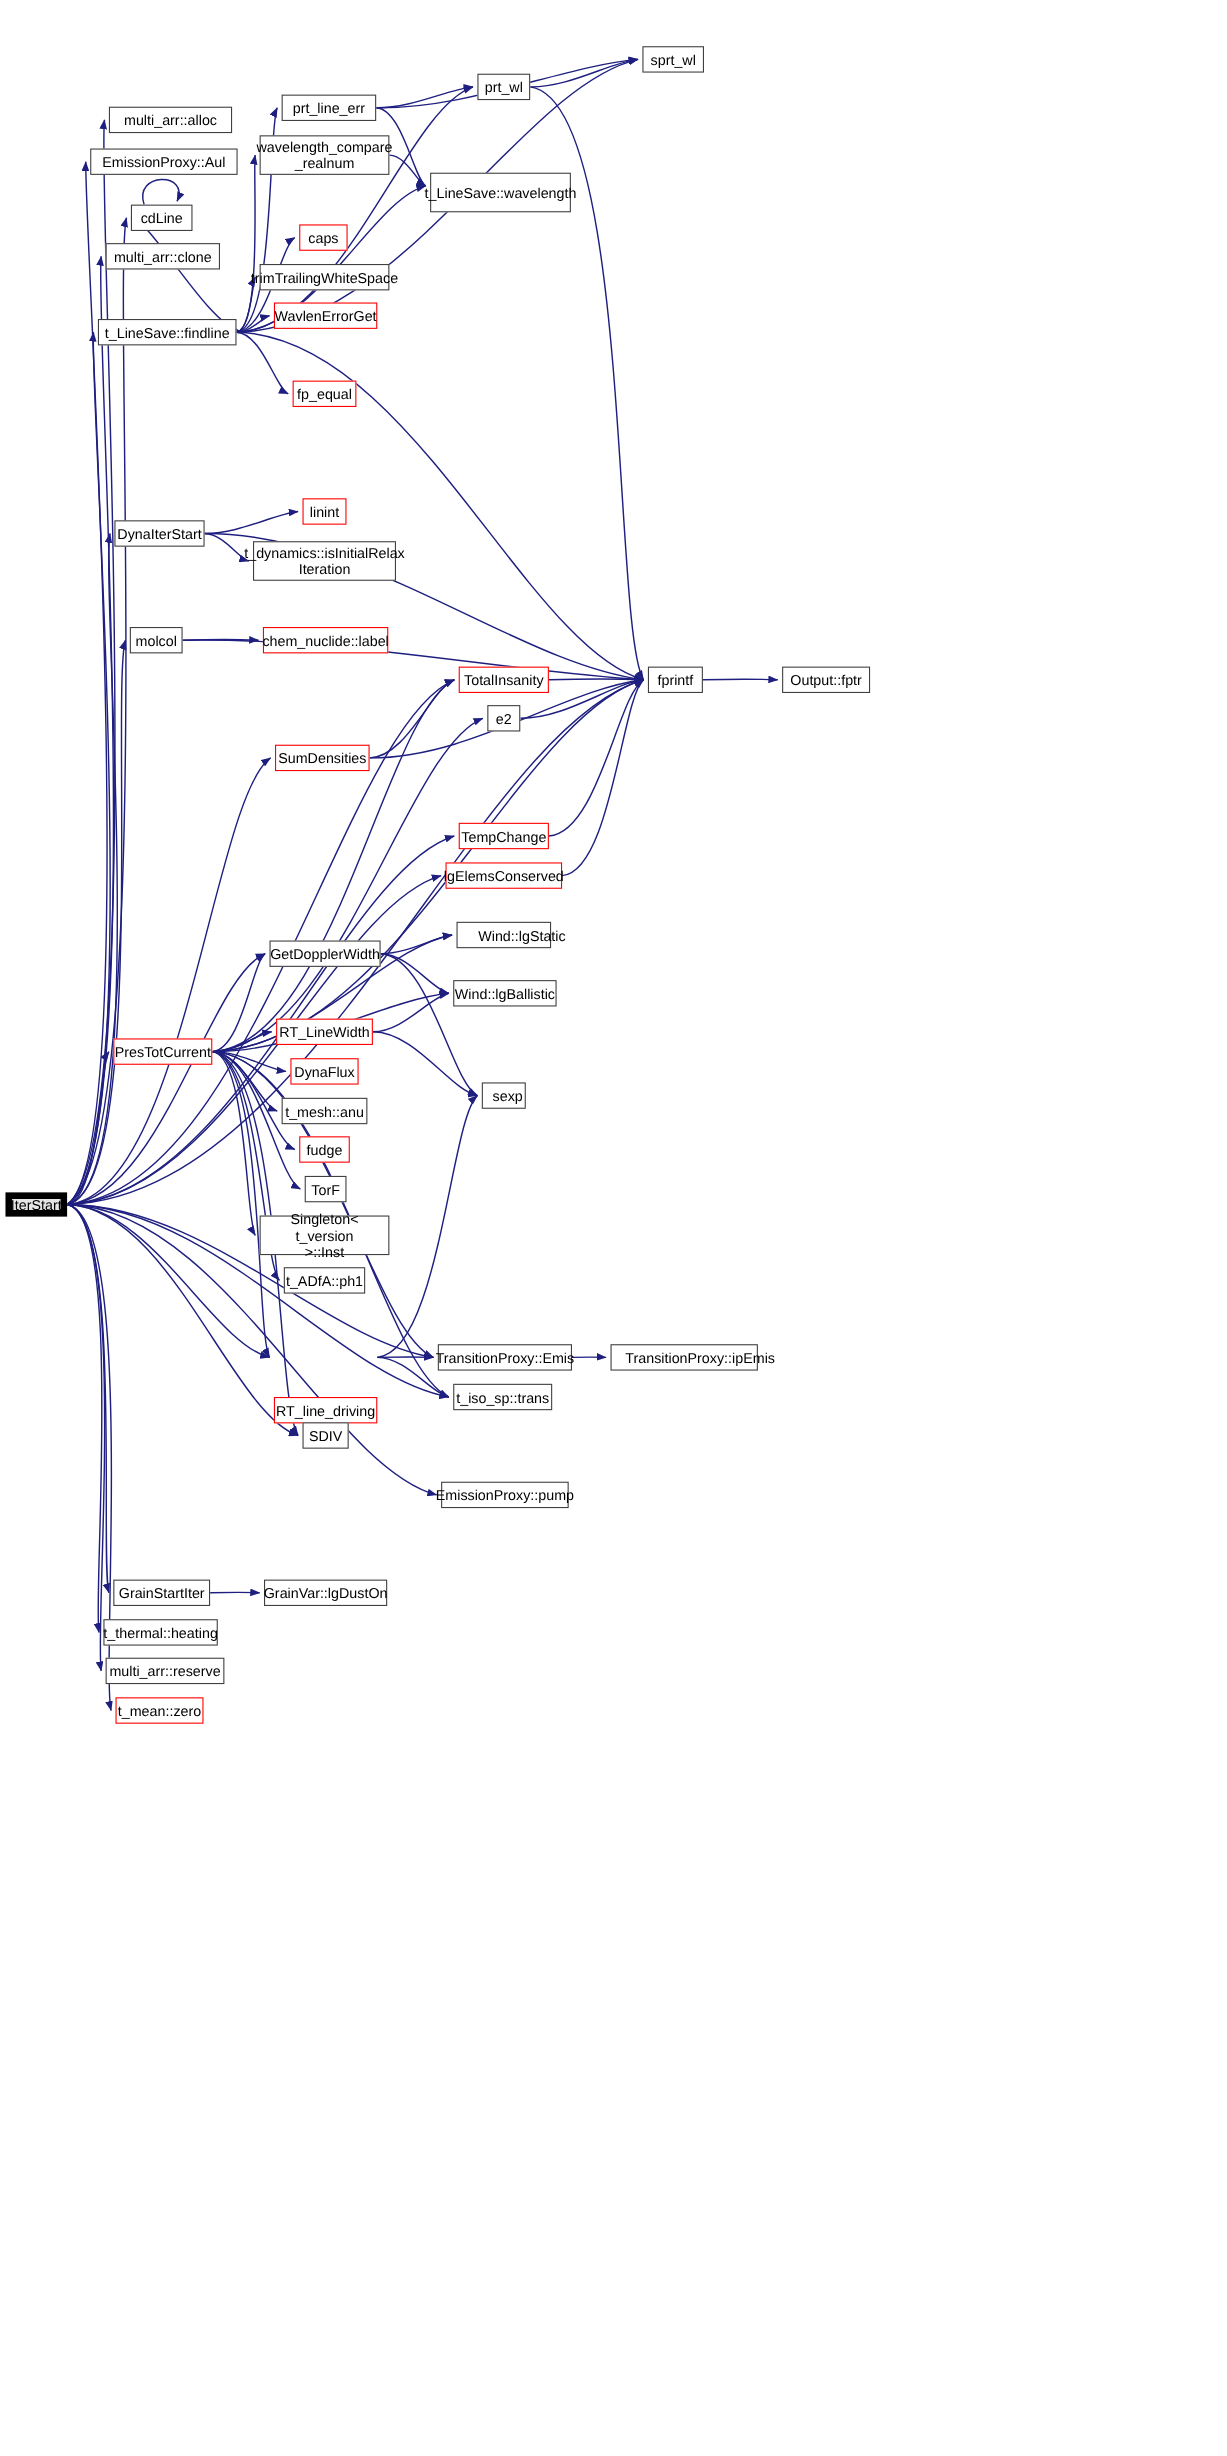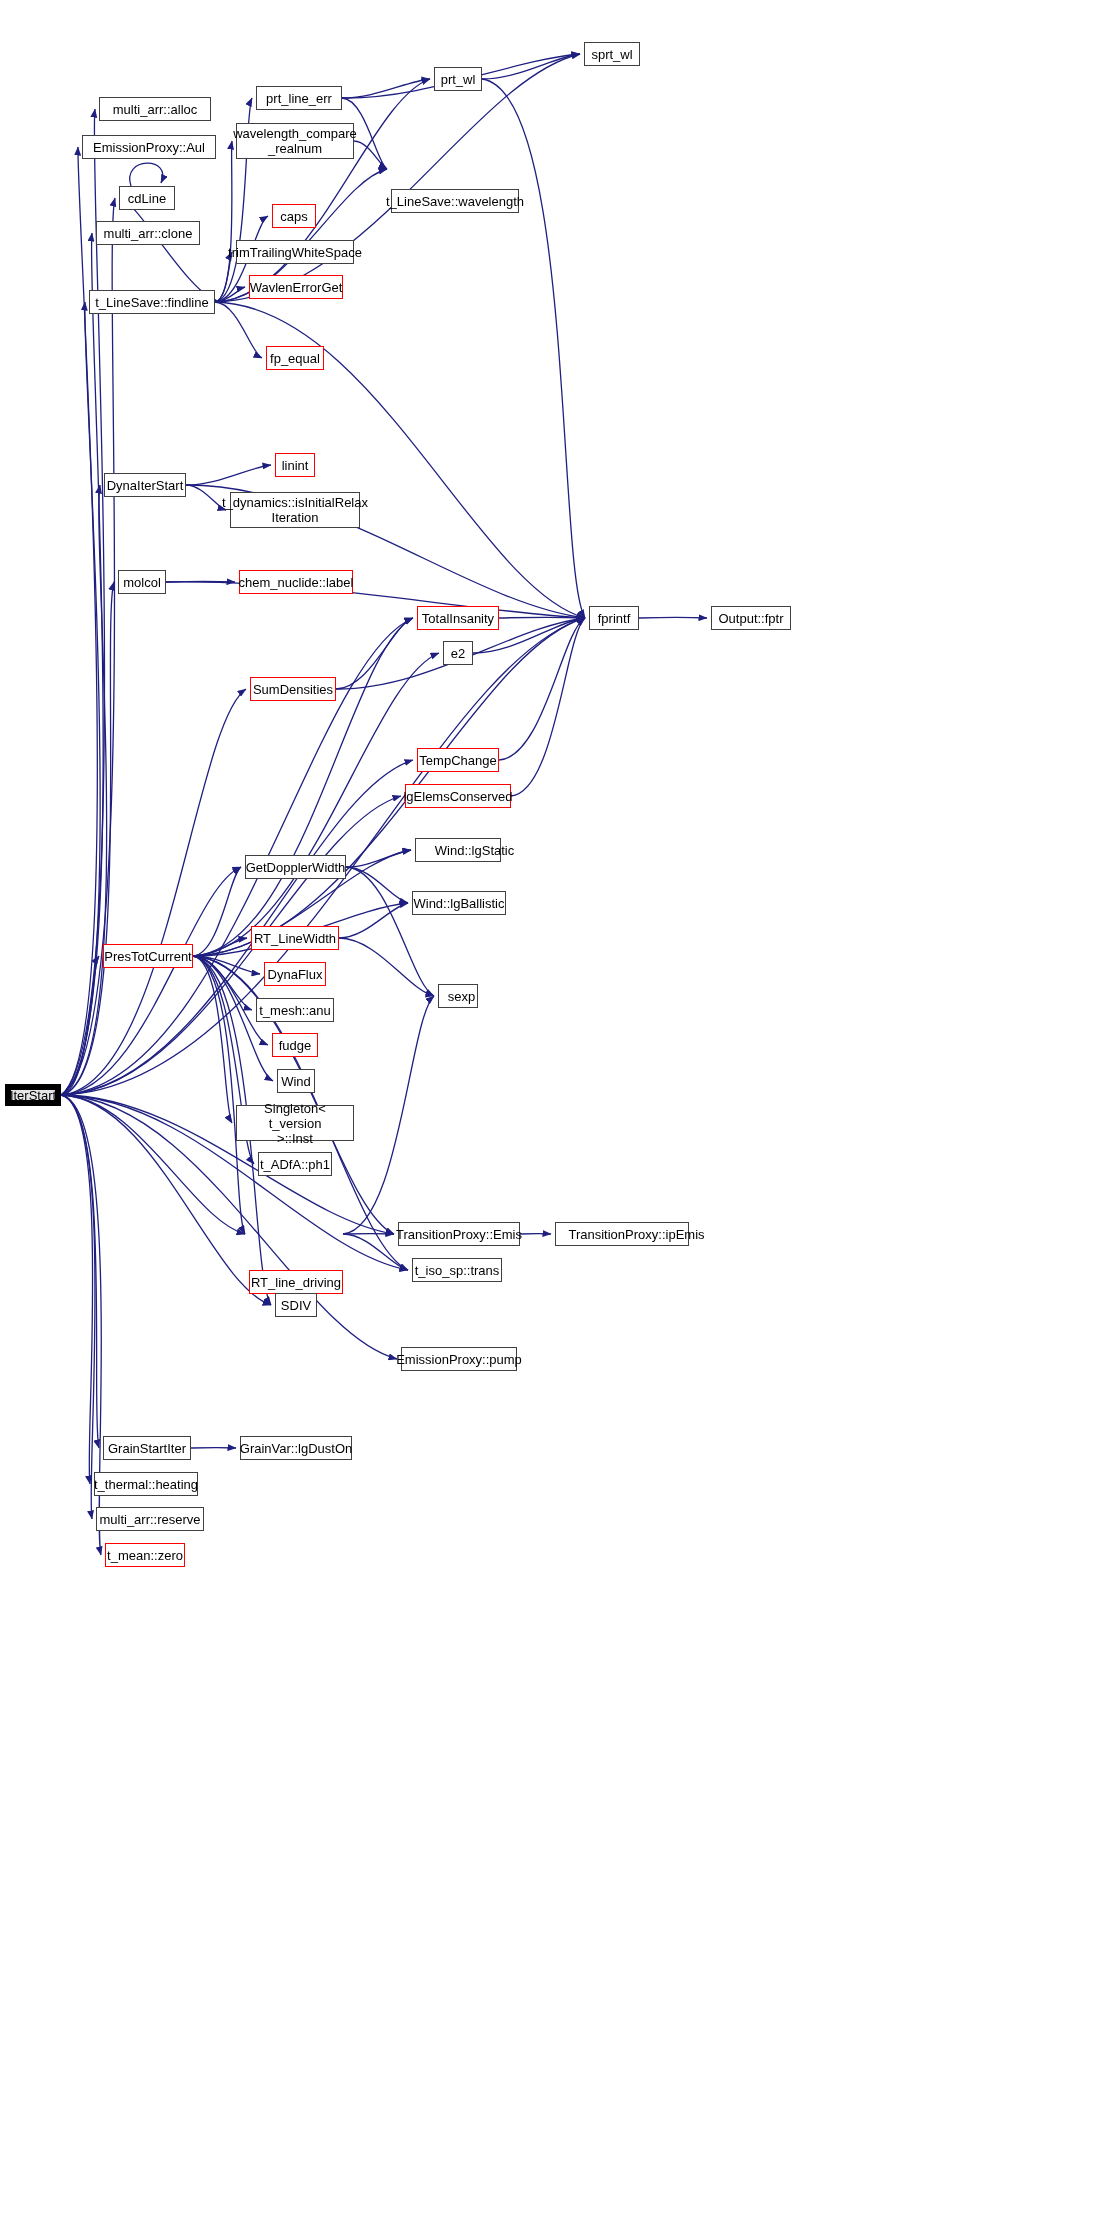--- a/index.html
+++ b/index.html
@@ -129,21 +129,21 @@
   <div id="node-layer">
       <div class="node root" style="left: 5px; top: 1084px; width: 56px; height: 22px;">IterStart</div>
       <div class="node" style="left: 99px; top: 97px; width: 112px; height: 24px;">multi_arr::alloc</div>
       <div class="node" style="left: 82px; top: 135px; width: 134px; height: 24px;">EmissionProxy::Aul</div>
       <div class="node" style="left: 119px; top: 186px; width: 56px; height: 24px;">cdLine</div>
       <div class="node" style="left: 96px; top: 221px; width: 104px; height: 24px;">multi_arr::clone</div>
       <div class="node" style="left: 89px; top: 290px; width: 126px; height: 24px;">t_LineSave::findline</div>
       <div class="node" style="left: 256px; top: 86px; width: 86px; height: 24px;">prt_line_err</div>
       <div class="node" style="left: 236px; top: 123px; width: 118px; height: 36px;">wavelength_compare
 _realnum</div>
-      <div class="node" style="left: 391px; top: 157px; width: 128px; height: 24px; margin-top: 32px;">t_LineSave::wavelength</div>
+      <div class="node" style="left: 391px; top: 157px; width: 128px; height: 36px;">t_LineSave::wavelength</div>
       <div class="node" style="left: 434px; top: 67px; width: 48px; height: 24px;">prt_wl</div>
       <div class="node" style="left: 584px; top: 42px; width: 56px; height: 24px;">sprt_wl</div>
       <div class="node red" style="left: 272px; top: 204px; width: 44px; height: 24px;">caps</div>
       <div class="node" style="left: 236px; top: 240px; width: 118px; height: 24px;">trimTrailingWhiteSpace</div>
       <div class="node red" style="left: 249px; top: 275px; width: 94px; height: 24px;">WavlenErrorGet</div>
       <div class="node red" style="left: 266px; top: 346px; width: 58px; height: 24px;">fp_equal</div>
       <div class="node" style="left: 104px; top: 473px; width: 82px; height: 24px;">DynaIterStart</div>
       <div class="node red" style="left: 275px; top: 453px; width: 40px; height: 24px;">linint</div>
       <div class="node" style="left: 230px; top: 492px; width: 130px; height: 36px;">t_dynamics::isInitialRelax
 Iteration</div>
@@ -157,21 +157,21 @@
       <div class="node" style="left: 589px; top: 606px; width: 50px; height: 24px;">fprintf</div>
       <div class="node" style="left: 711px; top: 606px; width: 80px; height: 24px;">Output::fptr</div>
       <div class="node" style="left: 415px; top: 838px; width: 86px; height: 24px; padding-left: 36px;">Wind::lgStatic</div>
       <div class="node" style="left: 245px; top: 855px; width: 101px; height: 24px;">GetDopplerWidth</div>
       <div class="node" style="left: 412px; top: 891px; width: 94px; height: 24px;">Wind::lgBallistic</div>
       <div class="node red" style="left: 103px; top: 944px; width: 90px; height: 24px;">PresTotCurrent</div>
       <div class="node red" style="left: 251px; top: 926px; width: 88px; height: 24px;">RT_LineWidth</div>
       <div class="node red" style="left: 264px; top: 962px; width: 62px; height: 24px;">DynaFlux</div>
       <div class="node" style="left: 256px; top: 998px; width: 78px; height: 24px;">t_mesh::anu</div>
       <div class="node red" style="left: 272px; top: 1033px; width: 46px; height: 24px;">fudge</div>
-      <div class="node" style="left: 277px; top: 1069px; width: 38px; height: 24px;">Wind</div>
+      <div class="node" style="left: 277px; top: 1069px; width: 38px; height: 24px;">TorF</div>
       <div class="node" style="left: 236px; top: 1105px; width: 118px; height: 36px;">Singleton&lt; t_version
 &gt;::Inst</div>
       <div class="node" style="left: 258px; top: 1152px; width: 74px; height: 24px;">t_ADfA::ph1</div>
       <div class="node" style="left: 438px; top: 984px; width: 40px; height: 24px; padding-left: 10px;">sexp</div>
       <div class="node red" style="left: 249px; top: 1222px; width: 94px; height: 24px; margin-top: 48px;">RT_line_driving</div>
       <div class="node" style="left: 398px; top: 1222px; width: 122px; height: 24px;">TransitionProxy::Emis</div>
       <div class="node" style="left: 555px; top: 1222px; width: 134px; height: 24px; padding-left: 32px;">TransitionProxy::ipEmis</div>
       <div class="node" style="left: 412px; top: 1258px; width: 90px; height: 24px;">t_iso_sp::trans</div>
       <div class="node" style="left: 275px; top: 1293px; width: 42px; height: 24px;">SDIV</div>
       <div class="node" style="left: 401px; top: 1347px; width: 116px; height: 24px;">EmissionProxy::pump</div>

